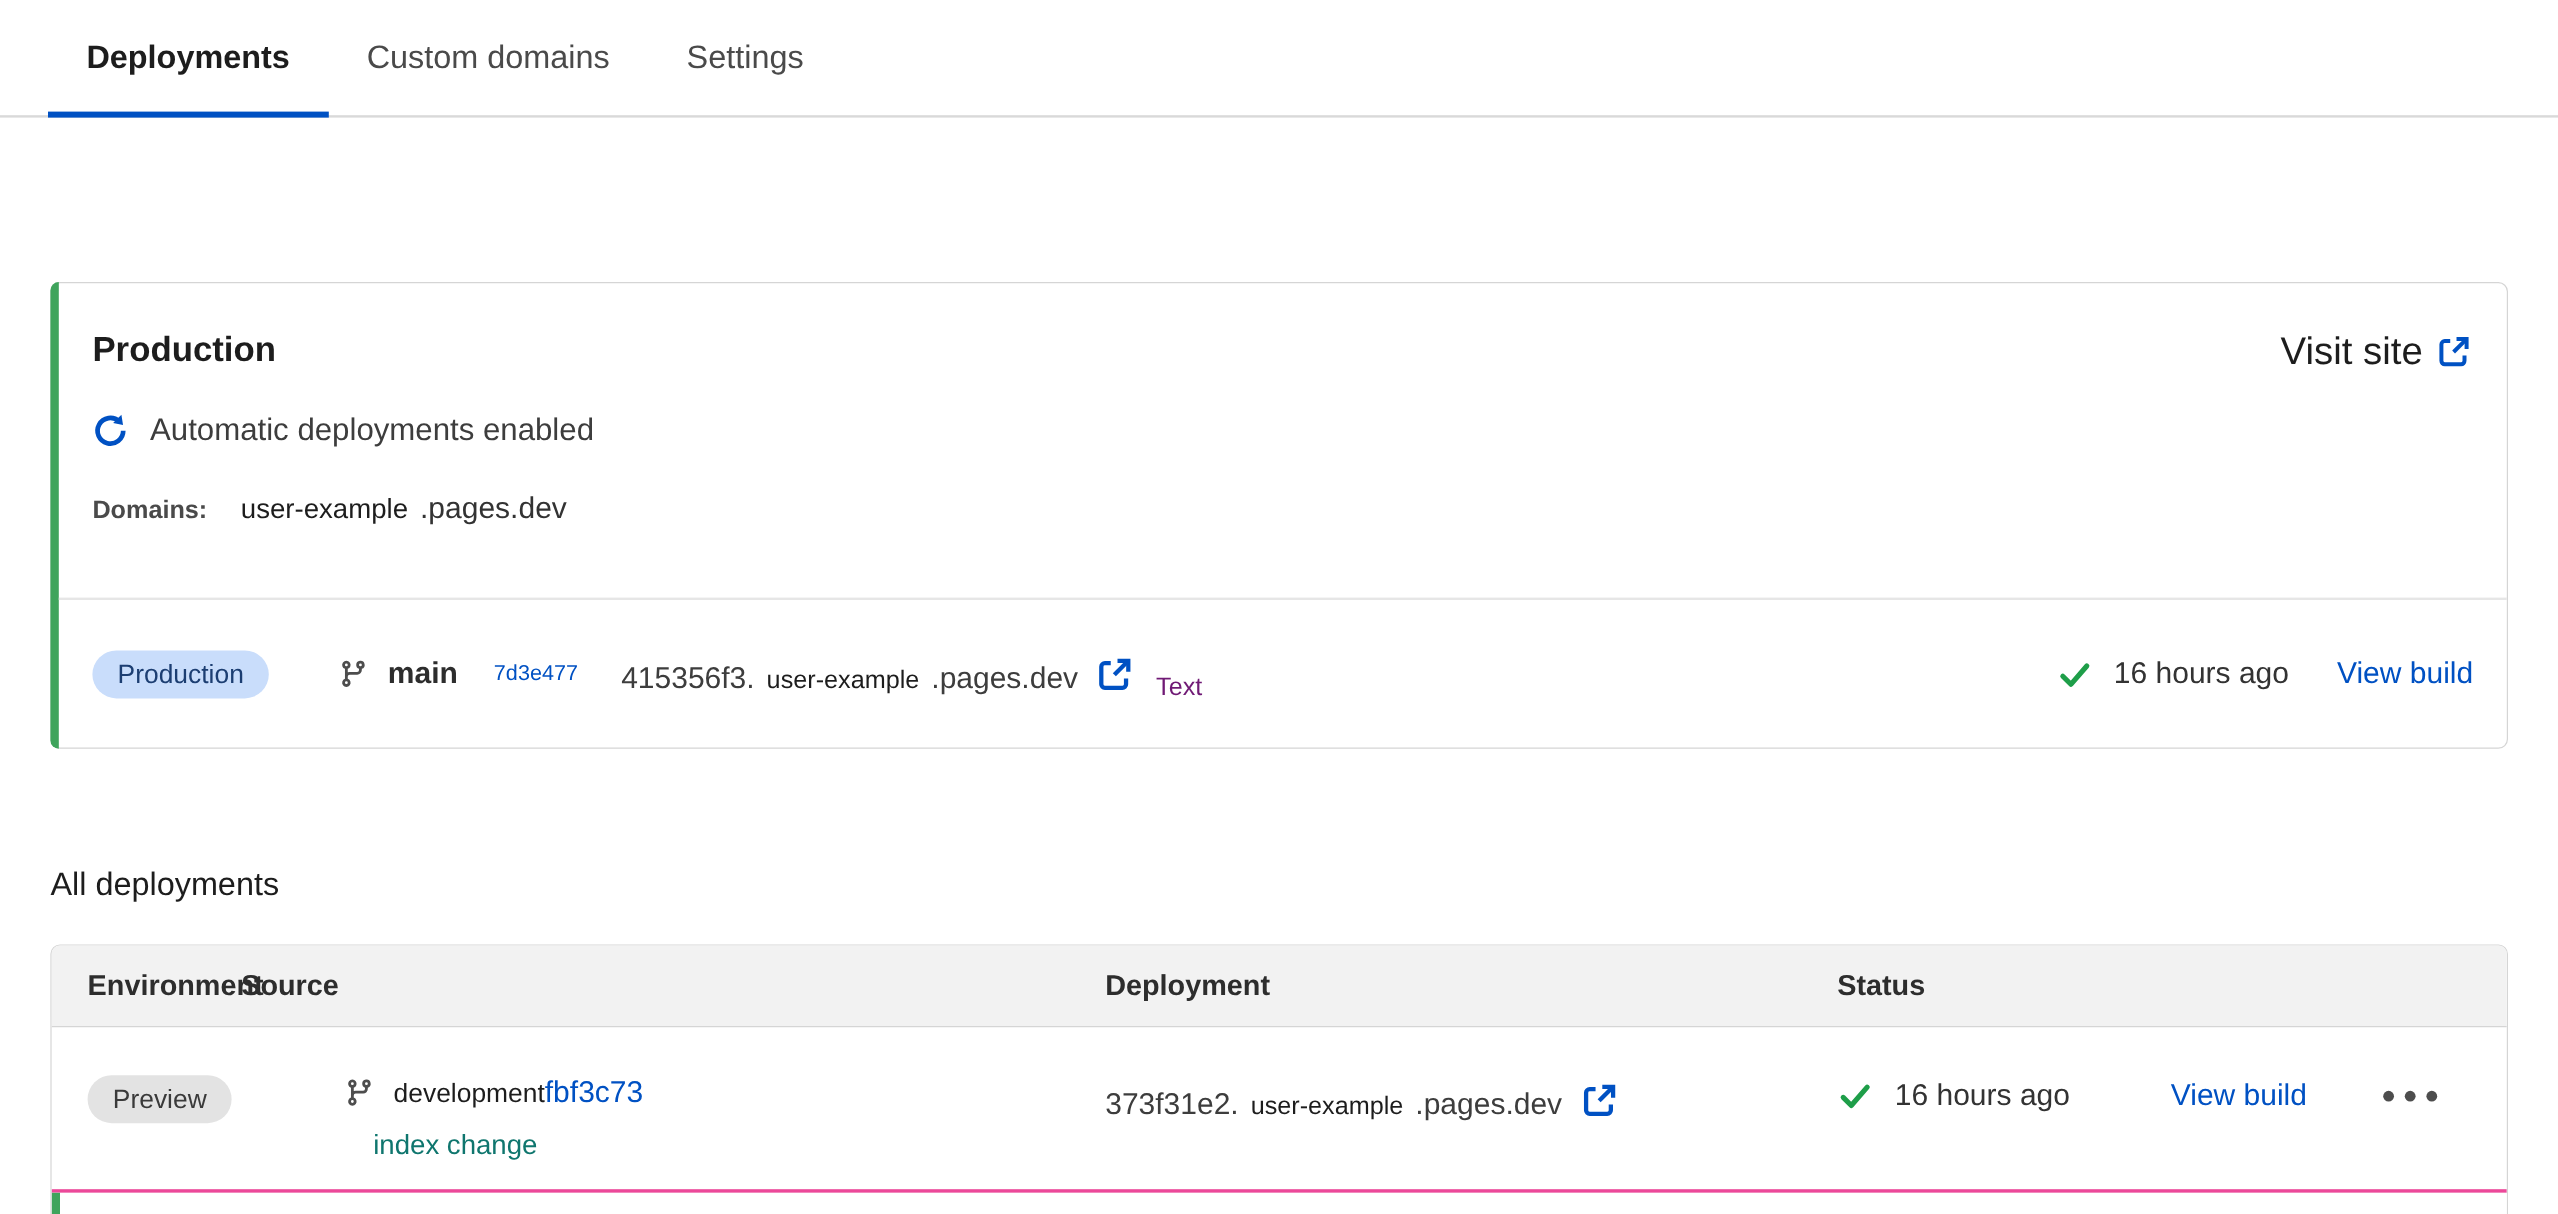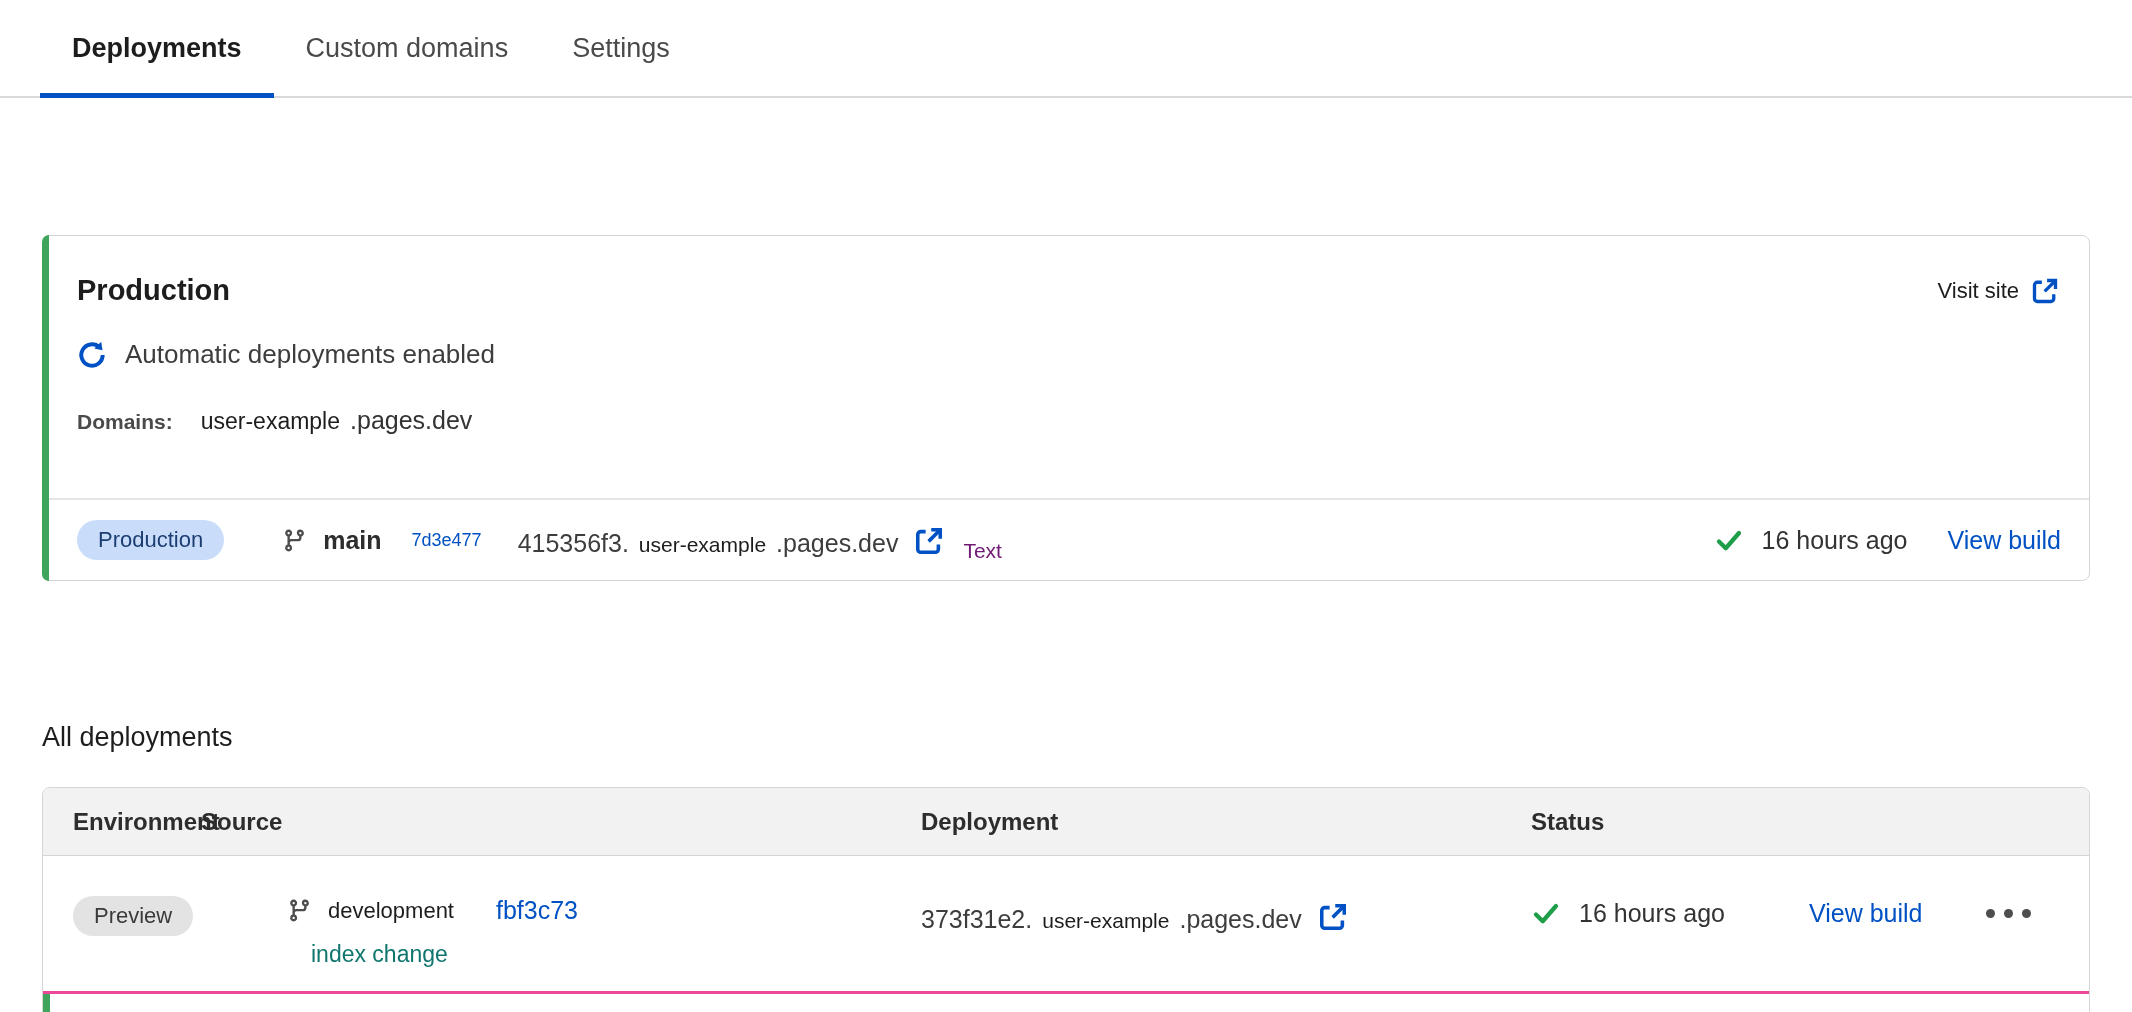--- a/index.html
+++ b/index.html
@@ -9,28 +9,28 @@
   
   .tabbar { position:absolute; top:0; left:0; right:0; height:98px;
     border-bottom:2px solid #d9d9d9; display:flex; align-items:center; padding-left:40px; }
   .tab { position:relative; height:100%; display:flex; align-items:center;
     padding:16px 32px; font-size:27px; color:#4a4a4a; cursor:pointer; white-space:nowrap; }
   .tab.active { color:#1d1d1d; font-weight:700; }
   .tab.active::after { content:""; position:absolute; left:0; right:0; bottom:-2px;
     height:5px; background:#0051c3; }
 
   
-  .prod-card { position:absolute; left:42px; top:235px; width:2048px; height:346px;
+  .prod-card { position:absolute; left:42px; top:235px; width:2048px; height:389px;
     border:1px solid #d5d5d5; border-radius:8px; background:#fff; }
   .green-bar { position:absolute; left:-1px; top:-1px; bottom:-1px; width:7px;
     background:#3fa45c; border-radius:8px 0 0 8px; }
   .card-head { display:flex; justify-content:space-between; align-items:center;
     padding:38px 30px 0 34px; }
   .card-title { font-size:29px; font-weight:600; color:#1d1d1d; }
-  .visit-site { display:flex; align-items:center; gap:12px; font-size:22px;
+  .visit-site { display:flex; align-items:center; gap:12px; font-size:32px;
     color:#1d1d1d; cursor:pointer; }
   .auto-row { display:flex; align-items:center; gap:18px; margin:32px 0 14px 34px;
     font-size:26px; color:#3d3d3d; }
   .domains-row { display:flex; align-items:baseline; margin:36px 0 0 34px; }
   .domains-label { font-size:21px; font-weight:700; color:#4a4a4a; }
   .domain-name { font-size:23px; color:#1d1d1d; margin-left:28px; }
   .domain-suffix { font-size:25px; color:#333; margin-left:10px; }
   .card-sep { position:absolute; left:6px; right:0; top:262px; border-top:2px solid #e6e6e6; }
   .deploy-row { position:absolute; left:0; right:0; top:264px; bottom:0;
     display:flex; align-items:center; padding:0 28px 0 34px; }
@@ -60,21 +60,21 @@
   .thead { height:68px; background:#f2f2f2; border-bottom:1px solid #d5d5d5;
     display:grid; grid-template-columns:128px 720px 610px 1fr; align-items:center;
     padding-left:30px; font-size:24px; font-weight:700; color:#2d2d2d; }
   .trow { height:138px; border-bottom:3px solid #ec4899;
     display:grid; grid-template-columns:128px 720px 610px 1fr; padding-left:30px; }
   .cell-env { padding-top:40px; }
   .cell-env .badge { display:inline-block; }
   .cell-src { padding-top:40px; padding-left:86px; }
   .src-line1 { display:flex; align-items:center; }
   .src-branch { font-size:22px; color:#1d1d1d; margin-left:16px; }
-  .src-commit { font-size:25px; color:#0051c3; margin-left:42px; cursor:pointer; }
+  .src-commit { font-size:25px; color:#0051c3; cursor:pointer; }
   .src-msg { font-size:23px; color:#0f766e; margin:16px 0 0 24px; }
   .cell-dep { padding-top:42px; display:flex; align-items:baseline; align-content:flex-start; }
   .cell-status { padding-top:42px; display:flex; align-items:center; align-self:start; }
   .cell-status .view-build { margin-left:84px; }
   .dots { display:flex; gap:9px; margin-left:64px; cursor:pointer; }
   .dots i { width:9px; height:9px; border-radius:50%; background:#4d4d4d; display:block; }
   .next-row-peek { height:30px; position:relative; background:#fff; }
   .next-row-peek .green-edge { position:absolute; left:0; top:0; bottom:0; width:7px; background:#3fa45c; }
 
   .icon { flex:none; display:inline-flex; }

